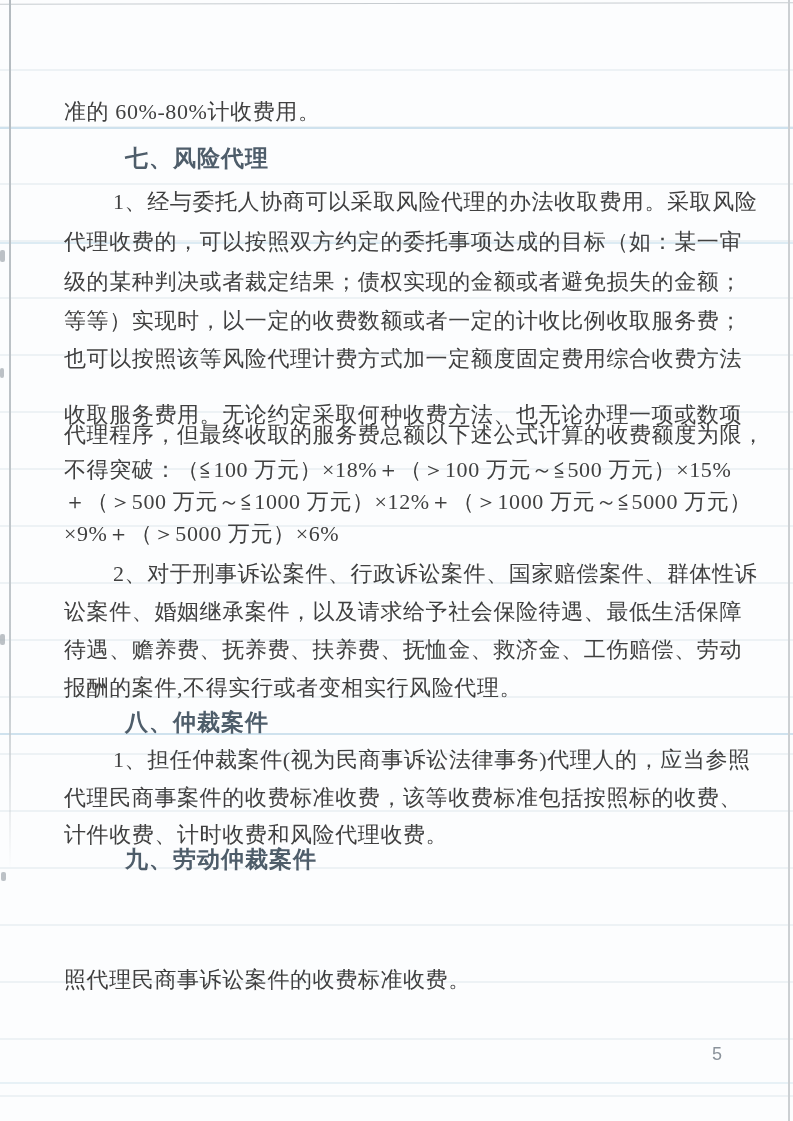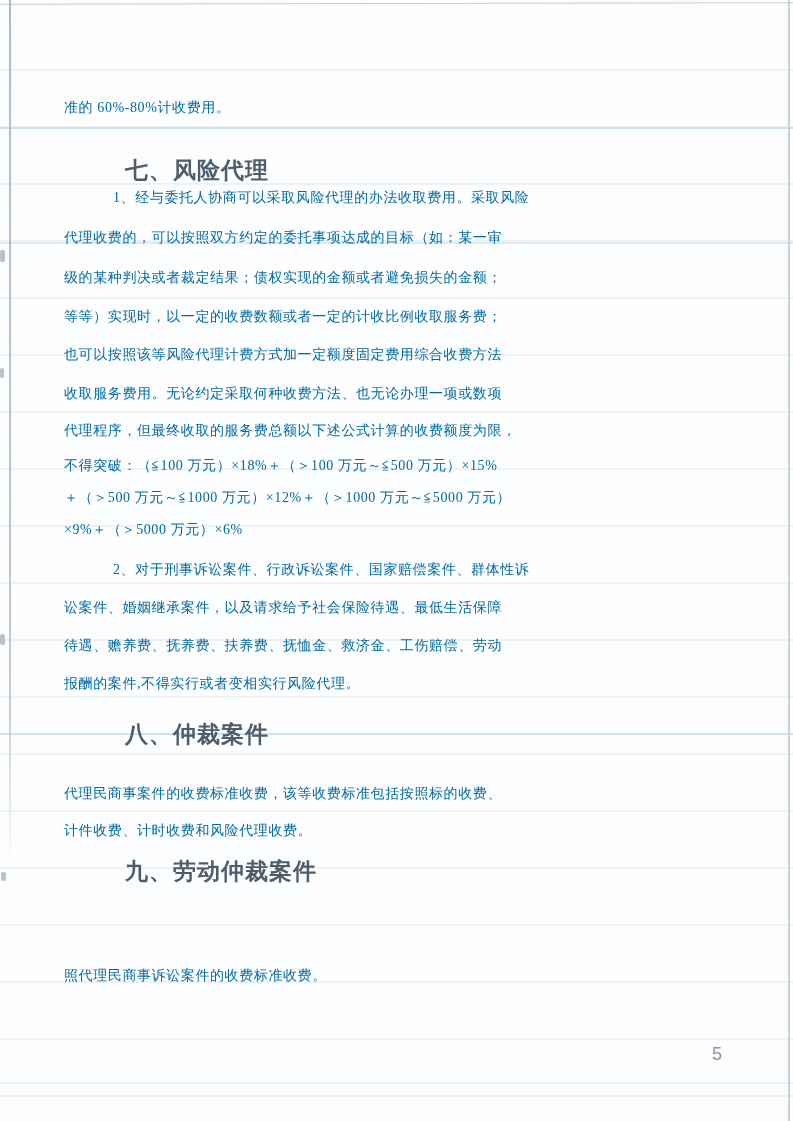--- a/index.html
+++ b/index.html
@@ -69,32 +69,31 @@
   .smudge {
     position: absolute;
     background: #9aa1a7;
     border-radius: 2px;
     opacity: 0.65;
     pointer-events: none;
   }
   .txt {
     position: absolute;
     white-space: nowrap;
-    color: #0369a1;
-    font-size: 14px;
+    color: #404040;
+    font-size: 22px;
     letter-spacing: 0.6px;
     line-height: 1;
   }
   .txt.heading {
     font-family: "Liberation Sans", "DejaVu Sans", sans-serif;
     font-weight: bold;
     color: #4e5d6a;
     font-size: 23px;
     letter-spacing: 1px;
-    margin-top: 12px;
   }
   .page-num {
     position: absolute;
     color: #8b939b;
     font-size: 18px;
     font-family: "Liberation Sans", "DejaVu Sans", sans-serif;
   }
 </style>
 </head>
 <body>
@@ -114,30 +113,31 @@
   <div class="smudge" style="left:0; top:634px; width:5px; height:11px"></div>
   <div class="smudge" style="left:1px; top:872px; width:5px; height:9px"></div>
 
   <div class="txt" style="left:64px;  top:101px">准的 60%-80%计收费用。</div>
   <div class="txt heading" style="left:125px; top:147px">七、风险代理</div>
   <div class="txt" style="left:113px; top:191px">1、经与委托人协商可以采取风险代理的办法收取费用。采取风险</div>
   <div class="txt" style="left:64px;  top:231px">代理收费的，可以按照双方约定的委托事项达成的目标（如：某一审</div>
   <div class="txt" style="left:64px;  top:271px">级的某种判决或者裁定结果；债权实现的金额或者避免损失的金额；</div>
   <div class="txt" style="left:64px;  top:310px">等等）实现时，以一定的收费数额或者一定的计收比例收取服务费；</div>
   <div class="txt" style="left:64px;  top:348px">也可以按照该等风险代理计费方式加一定额度固定费用综合收费方法</div>
-  <div class="txt" style="left:64px;  top:387px">收取服务费用。无论约定采取何种收费方法、也无论办理一项或数项</div>
+  <div class="txt" style="left:64px;  top:404px">收取服务费用。无论约定采取何种收费方法、也无论办理一项或数项</div>
   <div class="txt" style="left:64px;  top:424px">代理程序，但最终收取的服务费总额以下述公式计算的收费额度为限，</div>
   <div class="txt" style="left:64px;  top:459px">不得突破：（≦100 万元）×18%＋（＞100 万元～≦500 万元）×15%</div>
   <div class="txt" style="left:64px;  top:491px">＋（＞500 万元～≦1000 万元）×12%＋（＞1000 万元～≦5000 万元）</div>
   <div class="txt" style="left:64px;  top:523px">×9%＋（＞5000 万元）×6%</div>
   <div class="txt" style="left:113px; top:563px">2、对于刑事诉讼案件、行政诉讼案件、国家赔偿案件、群体性诉</div>
   <div class="txt" style="left:64px;  top:601px">讼案件、婚姻继承案件，以及请求给予社会保险待遇、最低生活保障</div>
   <div class="txt" style="left:64px;  top:639px">待遇、赡养费、抚养费、扶养费、抚恤金、救济金、工伤赔偿、劳动</div>
   <div class="txt" style="left:64px;  top:677px">报酬的案件,不得实行或者变相实行风险代理。</div>
   <div class="txt heading" style="left:125px; top:711px">八、仲裁案件</div>
+  <div class="txt" style="left:113px; top:749px">1、担任仲裁案件(视为民商事诉讼法律事务)代理人的，应当参照</div>
   <div class="txt" style="left:64px;  top:787px">代理民商事案件的收费标准收费，该等收费标准包括按照标的收费、</div>
   <div class="txt" style="left:64px;  top:824px">计件收费、计时收费和风险代理收费。</div>
   <div class="txt heading" style="left:125px; top:848px">九、劳动仲裁案件</div>
   <div class="txt" style="left:64px;  top:969px">照代理民商事诉讼案件的收费标准收费。</div>
 
   <div class="page-num" style="left:712px; top:1044px">5</div>
 
 </div>
 
 </body></html>

